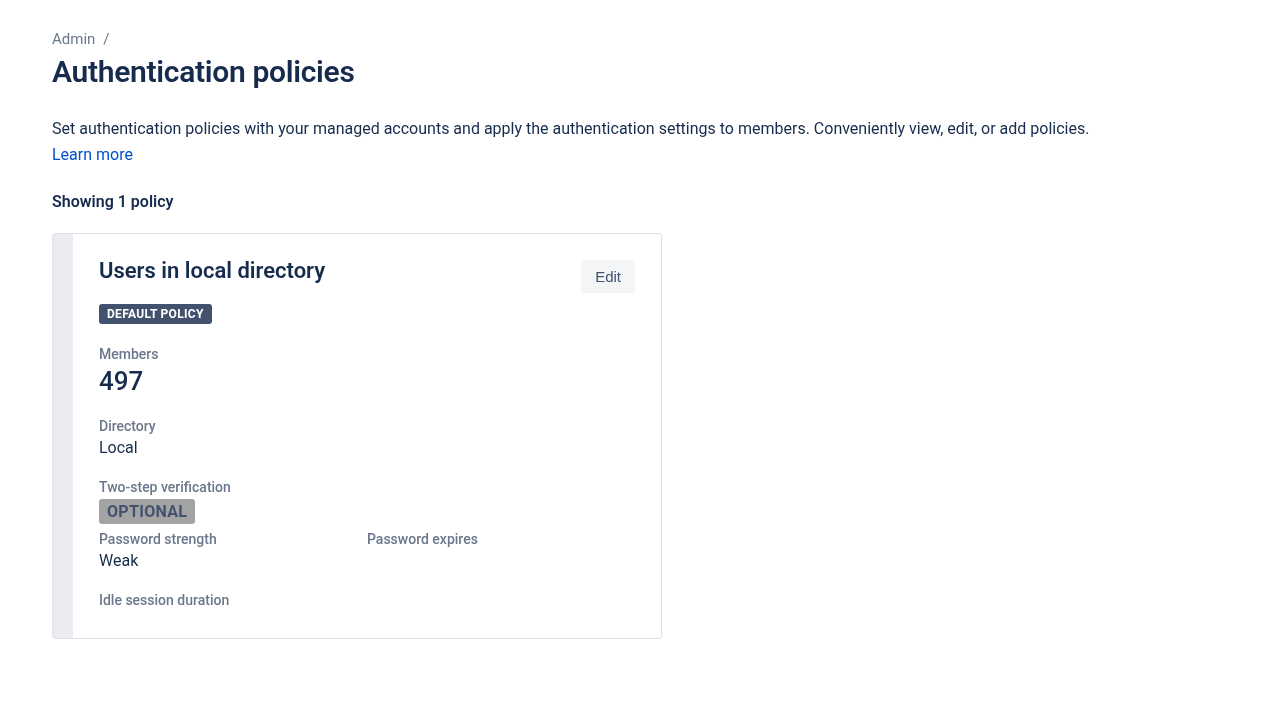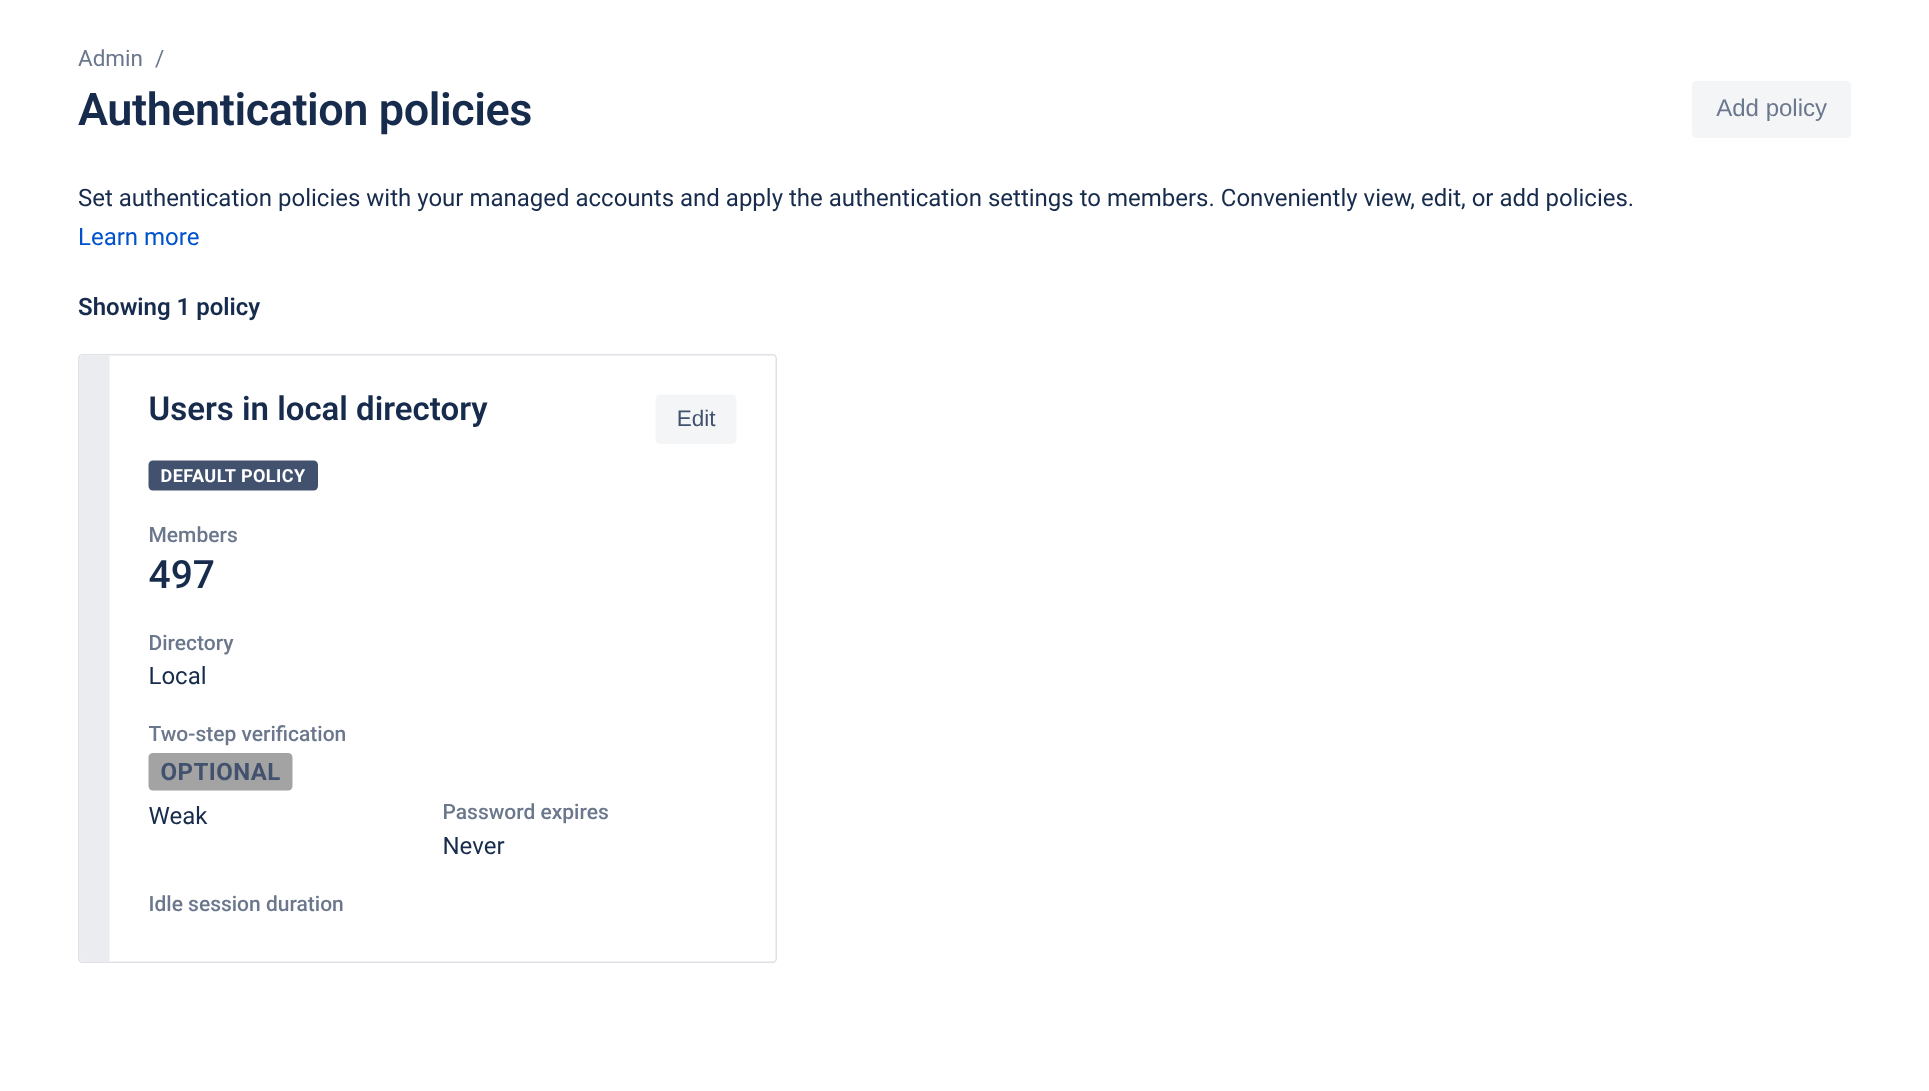--- a/index.html
+++ b/index.html
@@ -65,21 +65,21 @@
       margin-bottom: 28px;
     }
     .showing-count {
       font-size: 16px;
       font-weight: 600;
       color: #172B4D;
       margin-bottom: 22px;
     }
     .policy-card-wrapper {
       display: flex;
-      width: 466px;
+      width: 610px;
       border: 1px solid #DFE1E6;
       border-radius: 3px;
     }
     .policy-card-accent {
       width: 20px;
       background: #EBECF0;
       border-radius: 3px 0 0 3px;
     }
     .policy-card {
       flex: 1;
@@ -164,21 +164,20 @@
 
 
 
 <div class="breadcrumb">
   <span class="breadcrumb-item">Admin</span>
   <span class="breadcrumb-sep">/</span>
 </div>
 
 <div class="header-row">
   <h1 class="page-title">Authentication policies</h1>
-  <button class="add-policy-btn">Add policy</button>
 </div>
 
 <p class="description">Set authentication policies with your managed accounts and apply the authentication settings to members. Conveniently view, edit, or add policies.</p>
 <a href="#" class="learn-more">Learn more</a>
 
 <div class="showing-count">Showing 1 policy</div>
 
 <div class="policy-card-wrapper">
   <div class="policy-card-accent"></div>
   <div class="policy-card">
@@ -192,25 +191,25 @@
     <div class="members-count">497</div>
 
     <div class="field-label">Directory</div>
     <div class="field-value">Local</div>
 
     <div class="field-label">Two-step verification</div>
     <span class="optional-badge">OPTIONAL</span>
 
     <div class="two-col">
       <div class="col">
+        <div class="field-label">Password strength</div>
         <div class="field-value">Weak</div>
       </div>
       <div class="col">
         <div class="field-label">Password expires</div>
-        <div class="field-value">Never</div>
       </div>
     </div>
 
     <div class="field-label">Idle session duration</div>
   </div>
 </div>
 
 
 
 

